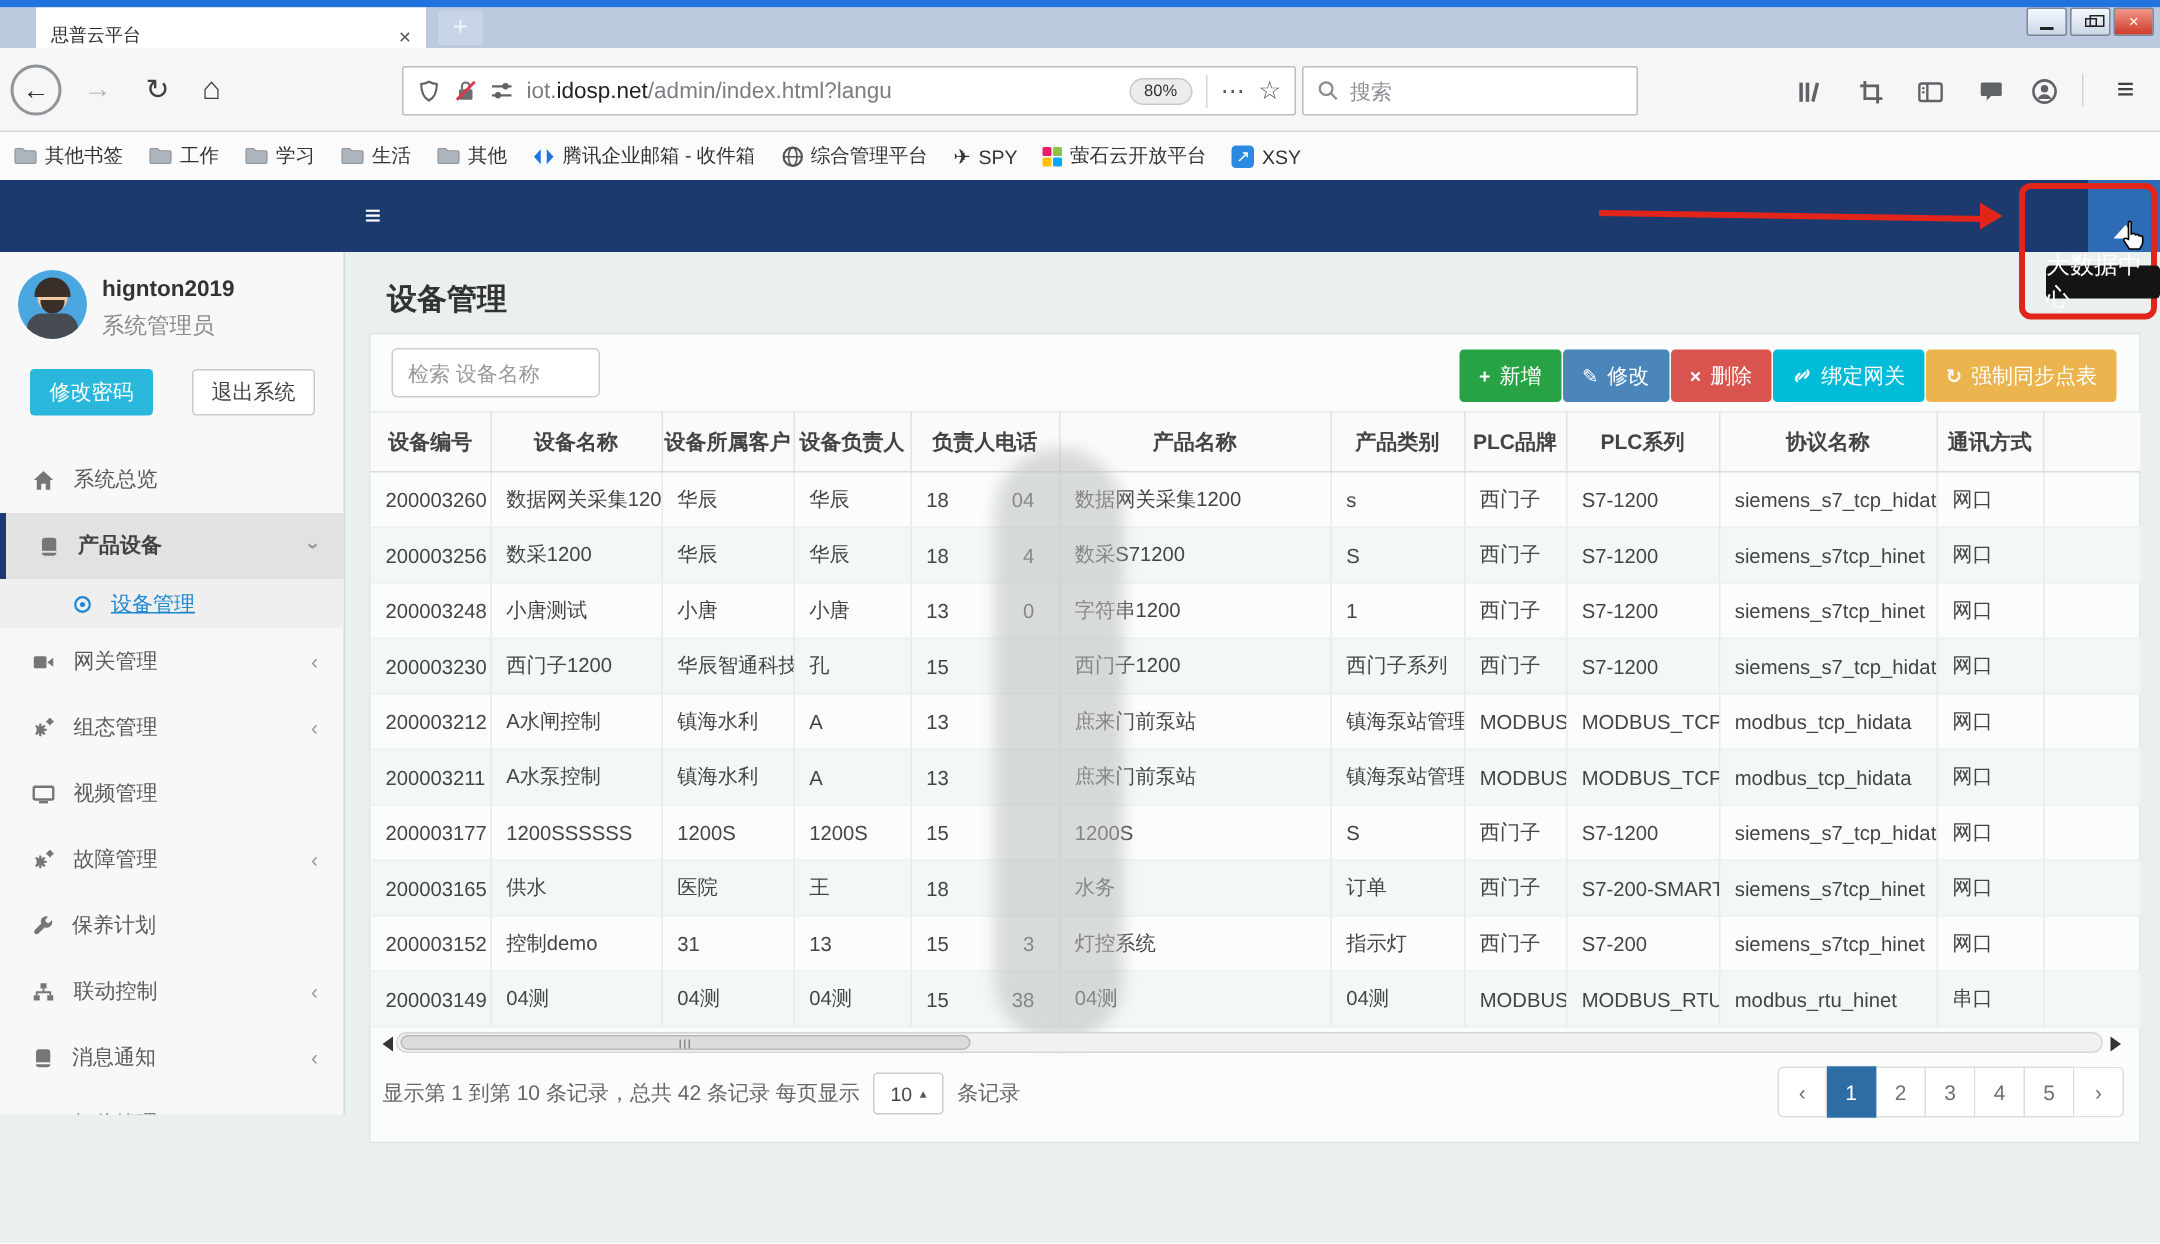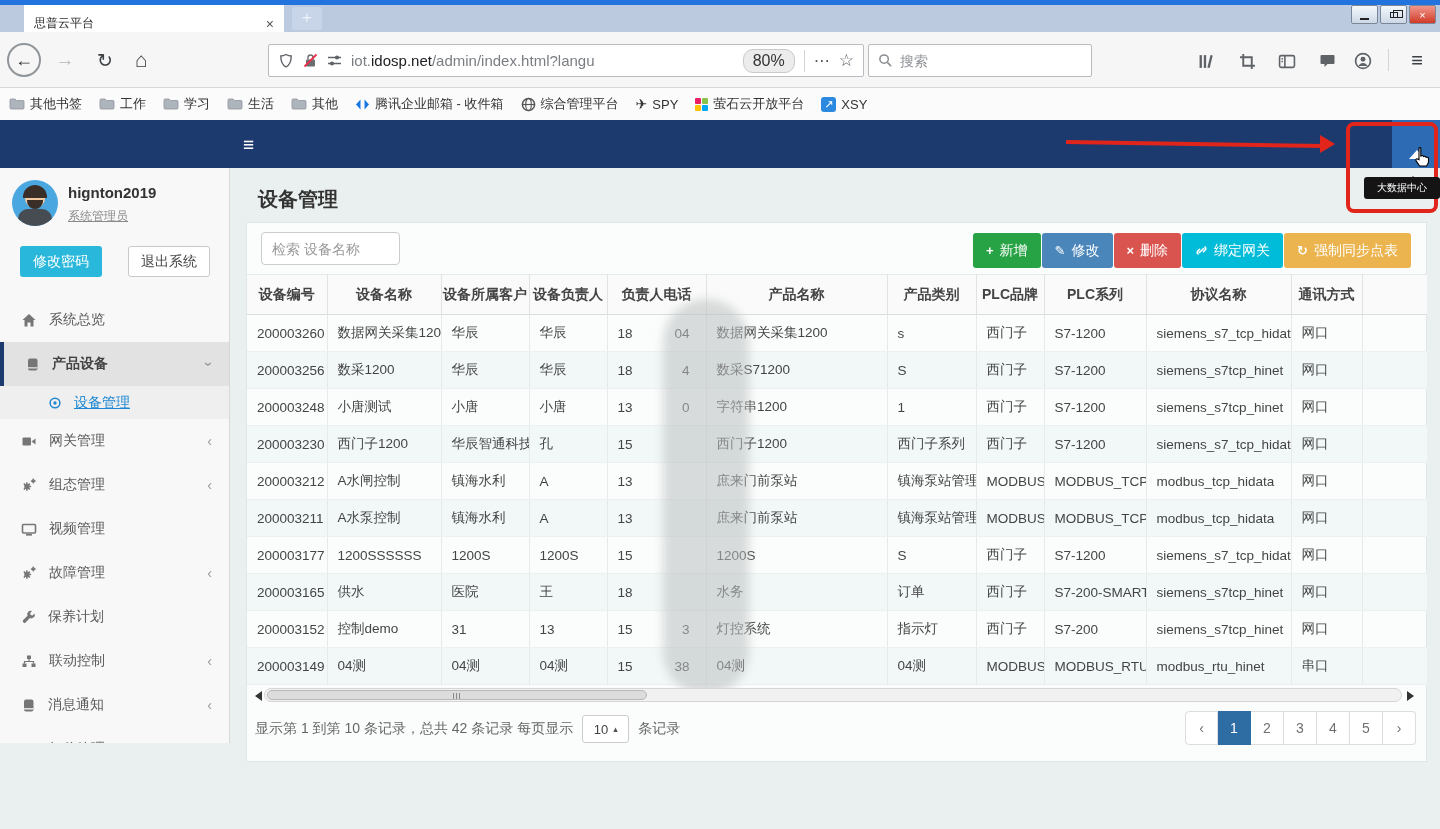--- a/index.html
+++ b/index.html
@@ -20,21 +20,21 @@
   .restore-glyph { position:relative; width:8px; height:6px; border:1px solid #222; background:transparent; }
   .restore-glyph::before { content:''; position:absolute; left:2px; top:-3px; width:8px; height:6px; border:1px solid #222; }
 
   .toolbar { position:absolute; left:0; top:32px; width:1440px; height:56px; background:#f6f6f7; border-bottom:1px solid #d4d6d9; }
   .circle-btn { position:absolute; width:34px; height:34px; top:11px; border:2px solid #90959a; border-radius:50%; display:flex; align-items:center; justify-content:center; font-size:18px; color:#2f3236; background:#f6f6f7; }
   .flat-btn { position:absolute; top:11px; width:30px; height:34px; display:flex; align-items:center; justify-content:center; font-size:19px; color:#3c4043; }
   .disabled { color:#b4b8bc !important; }
   .urlbar { position:absolute; left:268px; top:12px; width:596px; height:33px; background:#fff; border:1px solid #b9bcc0; border-radius:2px; display:flex; align-items:center; padding:0 9px; gap:9px; }
   .url-text { flex:1; font-size:15px; color:#7a7e83; white-space:nowrap; overflow:hidden; -webkit-mask-image:linear-gradient(90deg,#000 80%,transparent); mask-image:linear-gradient(90deg,#000 80%,transparent); }
   .url-text b { color:#202124; font-weight:normal; }
-  .zoom-pill { font-size:16px; color:#333; background:#ececec; border:1px solid #c9c9c9; border-radius:10px; padding:2px 9px; }
+  .zoom-pill { font-size:11px; color:#333; background:#ececec; border:1px solid #c9c9c9; border-radius:10px; padding:2px 9px; }
   .v-div { width:1px; height:22px; background:#d2d4d7; }
   .url-more { font-size:16px; color:#55585c; }
   .url-star { font-size:17px; color:#55585c; }
   .searchbox { position:absolute; left:868px; top:12px; width:224px; height:33px; background:#fff; border:1px solid #b9bcc0; border-radius:2px; display:flex; align-items:center; padding:0 9px; gap:7px; }
   .searchbox input { border:none; outline:none; flex:1; font-size:14px; color:#444; background:transparent; font-family:inherit; }
   .searchbox input::placeholder { color:#8e9296; }
   .tool-icon { position:absolute; top:18px; width:22px; height:22px; display:flex; align-items:center; justify-content:center; }
   .hamburger { position:absolute; left:1402px; top:13px; width:30px; height:30px; font-size:20px; color:#3c4043; display:flex; align-items:center; justify-content:center; }
 
   .bookmarksbar { position:absolute; left:0; top:88px; width:1440px; height:32px; background:#fbfbfc; display:flex; align-items:center; padding-left:9px; gap:17px; }
@@ -53,21 +53,21 @@
   .up-arrow-ico .stem { width:6px; height:8px; background:#fff; margin:0 auto; }
 
   
   .sidebar { position:absolute; left:0; top:48px; width:230px; height:575px; background:#f8f8f8; border-right:1px solid #d8d8d8; overflow:hidden; }
   .avatar { position:absolute; left:12px; top:12px; width:46px; height:46px; border-radius:50%; background:#4aa7e0; overflow:hidden; }
   .av-hair { position:absolute; left:11px; top:5px; width:24px; height:13px; border-radius:12px 12px 0 0; background:#3a2e28; }
   .av-head { position:absolute; left:13px; top:9px; width:20px; height:19px; border-radius:50%; background:#f2c9a0; }
   .av-beard { position:absolute; left:15px; top:20px; width:16px; height:9px; border-radius:0 0 8px 8px; background:#3a2e28; }
   .av-body { position:absolute; left:6px; top:29px; width:34px; height:18px; border-radius:10px 10px 0 0; background:#474b52; }
   .u-name { position:absolute; left:68px; top:16px; font-size:15px; font-weight:bold; color:#333; }
-  .u-role { position:absolute; left:68px; top:40px; font-size:12px; color:#8a8a8a;text-decoration:underline; }
+  .u-role { position:absolute; left:68px; top:40px; font-size:15px; color:#8a8a8a; }
   .btn-pw { position:absolute; left:20px; top:78px; width:82px; height:31px; background:#29b8db; border:none; border-radius:3px; color:#fff; font-size:14px; font-family:inherit; }
   .btn-logout { position:absolute; left:128px; top:78px; width:82px; height:31px; background:#fff; border:1px solid #c9c9c9; border-radius:3px; color:#444; font-size:14px; font-family:inherit; }
   .menu { position:absolute; left:0; top:130px; width:230px; }
   .m-item { position:relative; height:44px; display:flex; align-items:center; padding-left:21px; gap:12px; font-size:14px; color:#5a5a5a; }
   .m-item svg { flex:none; color:#767676; }
   .m-item .chev { position:absolute; right:18px; color:#999; font-size:14px; }
   .chev-down { display:inline-block; transform:rotate(90deg); }
   .m-parent-active { background:#e2e2e2; border-left:4px solid #1c3a6e; color:#444; font-weight:bold; }
   .submenu { background:#efefef; }
   .m-sub { height:33px; padding-left:48px; font-size:14px; }
@@ -110,21 +110,21 @@
   .pager { position:absolute; right:10px; top:488px; display:flex; }
   .pg { min-width:33px; height:34px; border:1px solid #ddd; border-left:none; background:#fff; color:#707070; font-size:14px; display:flex; align-items:center; justify-content:center; padding:0 4px; }
   .pg:first-child { border-left:1px solid #ddd; border-radius:4px 0 0 4px; }
   .pg:last-child { border-radius:0 4px 4px 0; }
   .pg.active { background:#2e6da4; border-color:#2e6da4; color:#fff; }
 
   
   .red-rect { position:absolute; left:1346px; top:2px; width:92px; height:91px; border:4px solid #e2251b; border-radius:8px; z-index:30; }
   .red-line { position:absolute; left:1066px; top:22px; width:258px; height:4px; background:#e2251b; transform:rotate(0.9deg); z-index:30; }
   .red-head { position:absolute; left:1320px; top:15px; width:0; height:0; border:9px solid transparent; border-left:15px solid #e2251b; z-index:30; }
-  .bd-tooltip { position:absolute; left:1364px; top:57px; width:76px; height:22px; background:#141414; border-radius:3px; color:#fff; font-size:10px; display:flex; align-items:center; justify-content:center; z-index:31; }
+  .bd-tooltip { position:absolute; left:1364px; top:57px; width:76px; height:22px; background:#141414; border-radius:3px; color:#fff; font-size:16px; display:flex; align-items:center; justify-content:center; z-index:31; }
   .bd-caret { position:absolute; left:1408px; top:51px; width:0; height:0; border:5px solid transparent; border-bottom:6px solid #141414; z-index:31; }
   .hand-cursor { position:absolute; left:1412px; top:26px; z-index:32; }
 </style>
 </head>
 <body>
 
 <div class="screen">
 
   <div class="topstrip"></div>
   <div class="tabstrip">

